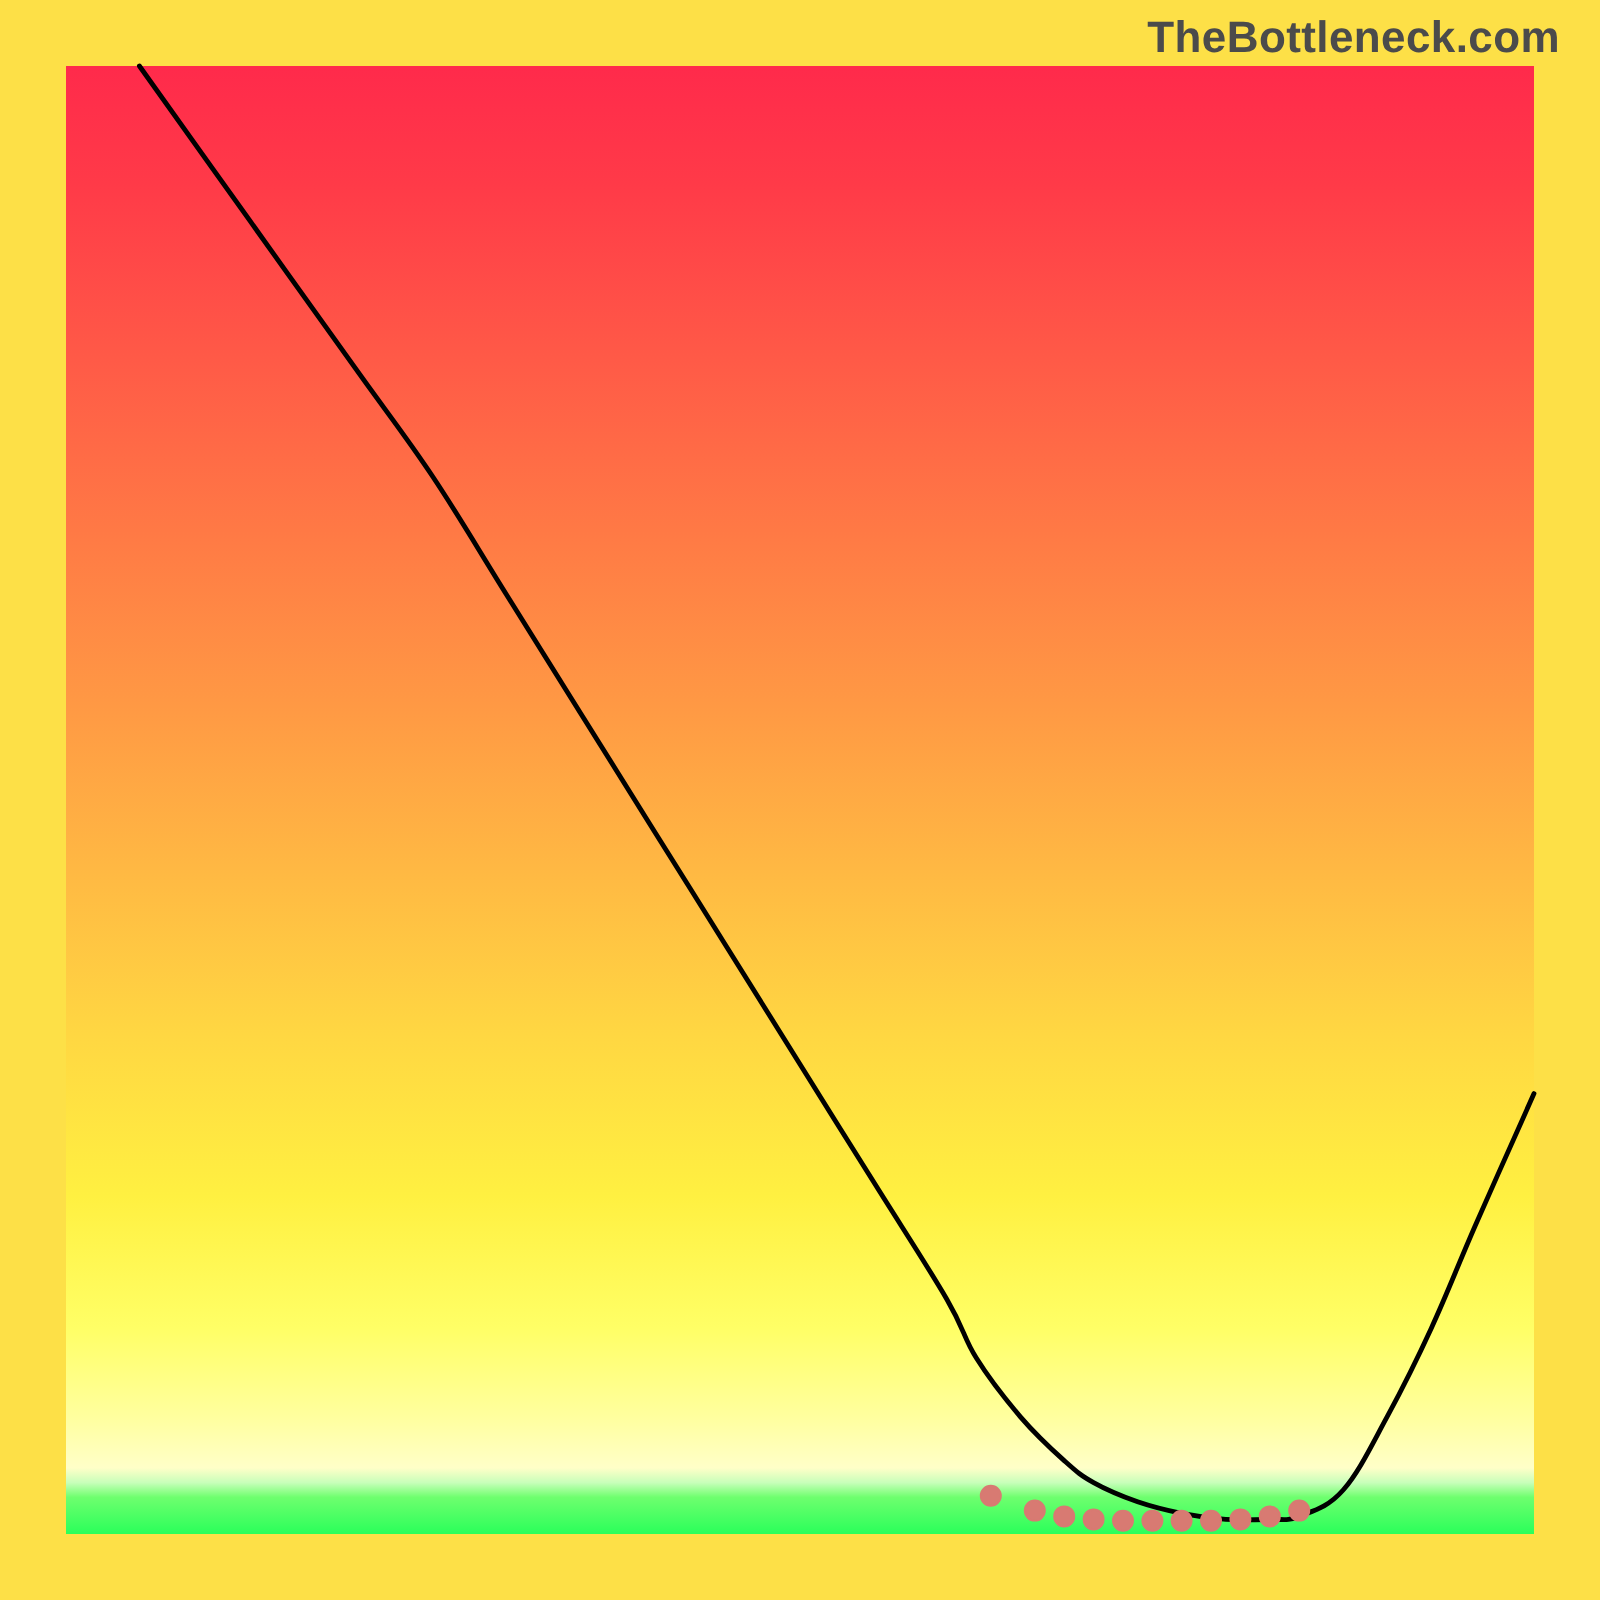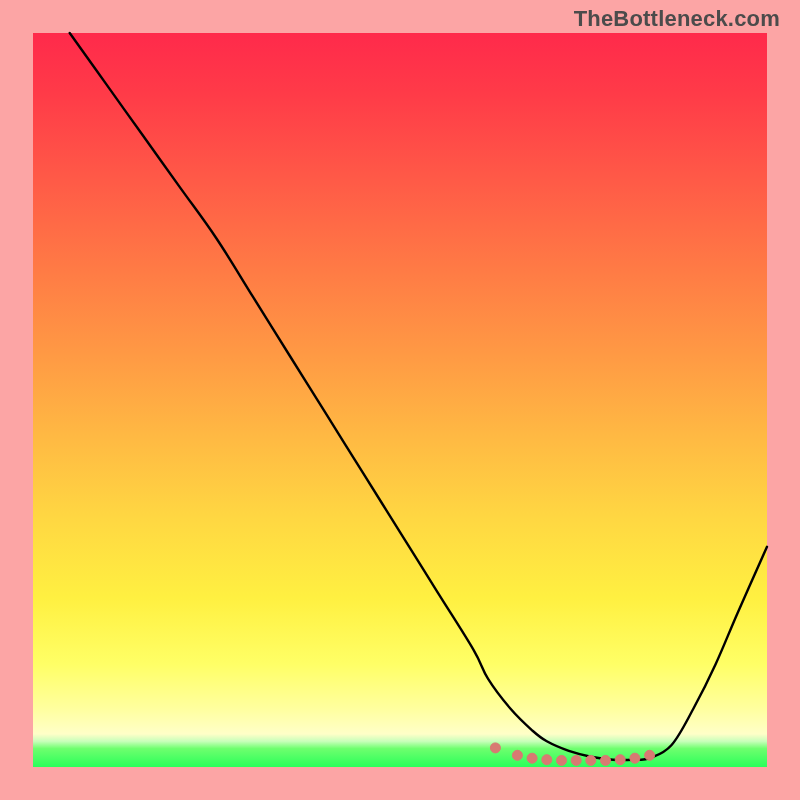--- a/index.html
+++ b/index.html
@@ -8,21 +8,21 @@
     width: 800px;
     height: 800px;
     background: #000;
     overflow: hidden;
     font-family: Arial, Helvetica, sans-serif;
   }
   .frame {
     position: relative;
     width: 800px;
     height: 800px;
-    background: #fca5a5;
+    background: #fde047;
   }
   .plot-area {
     position: absolute;
     left: 33px;
     top: 33px;
     width: 734px;
     height: 734px;
     
     background: linear-gradient(
       to bottom,

